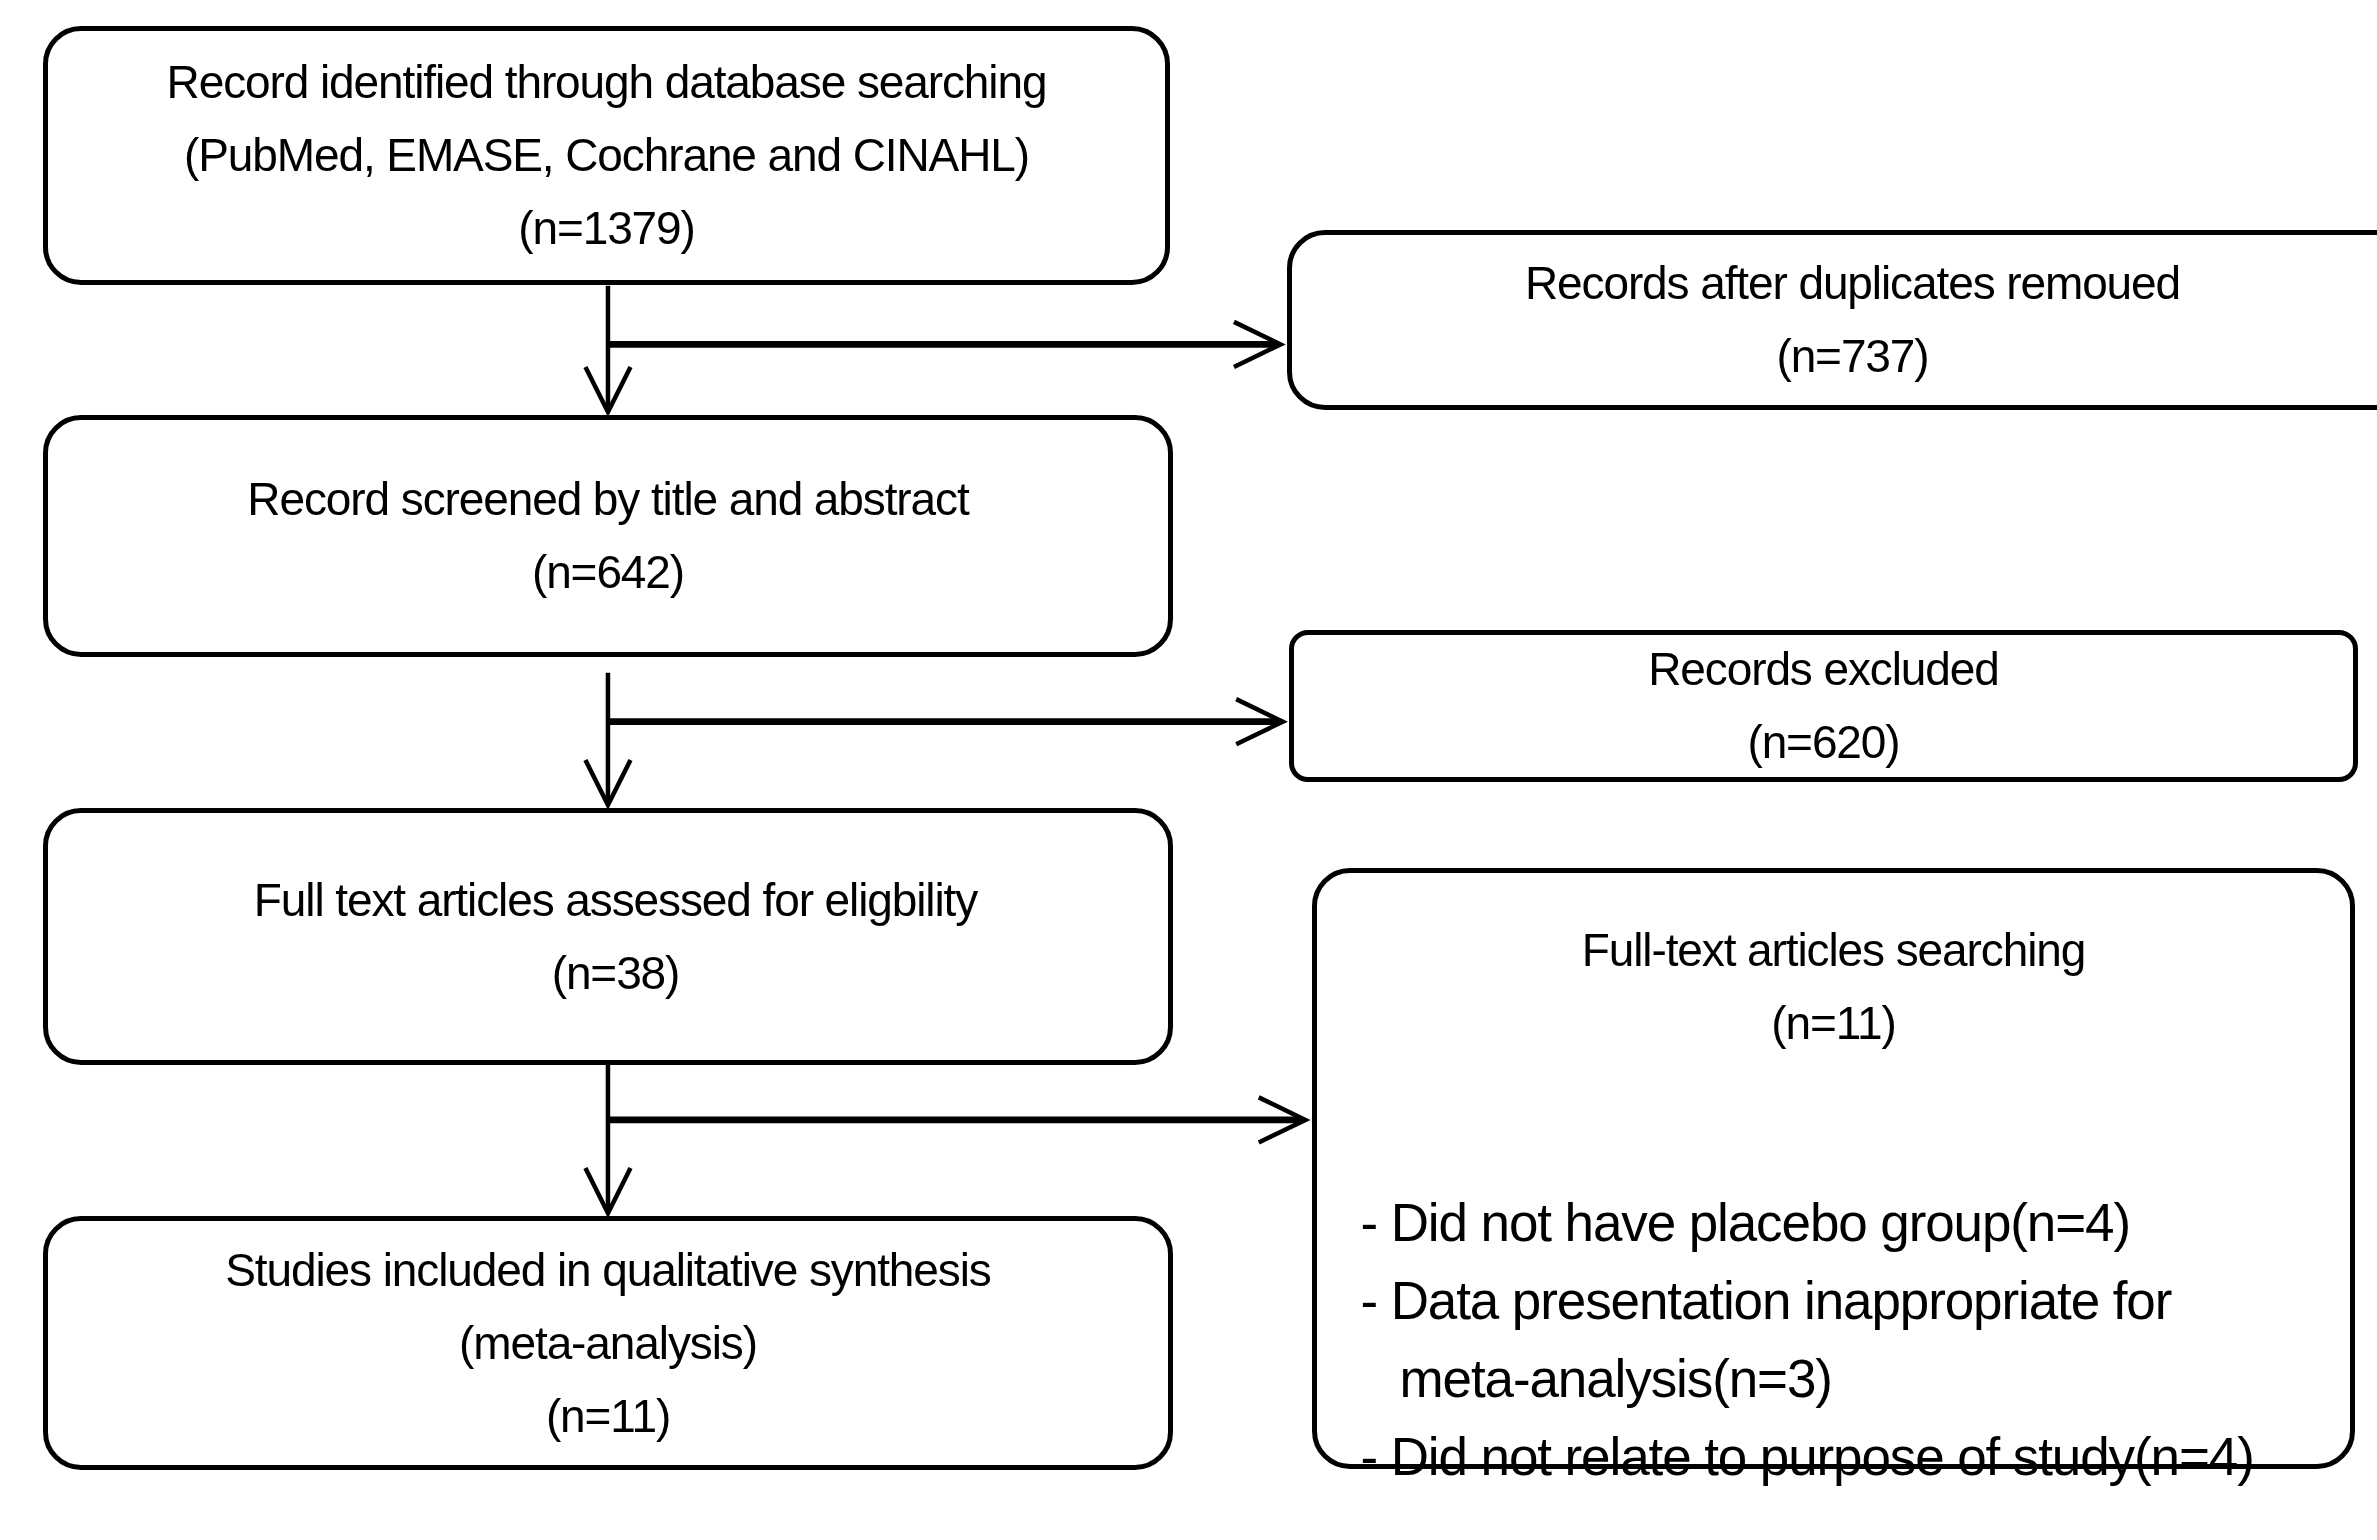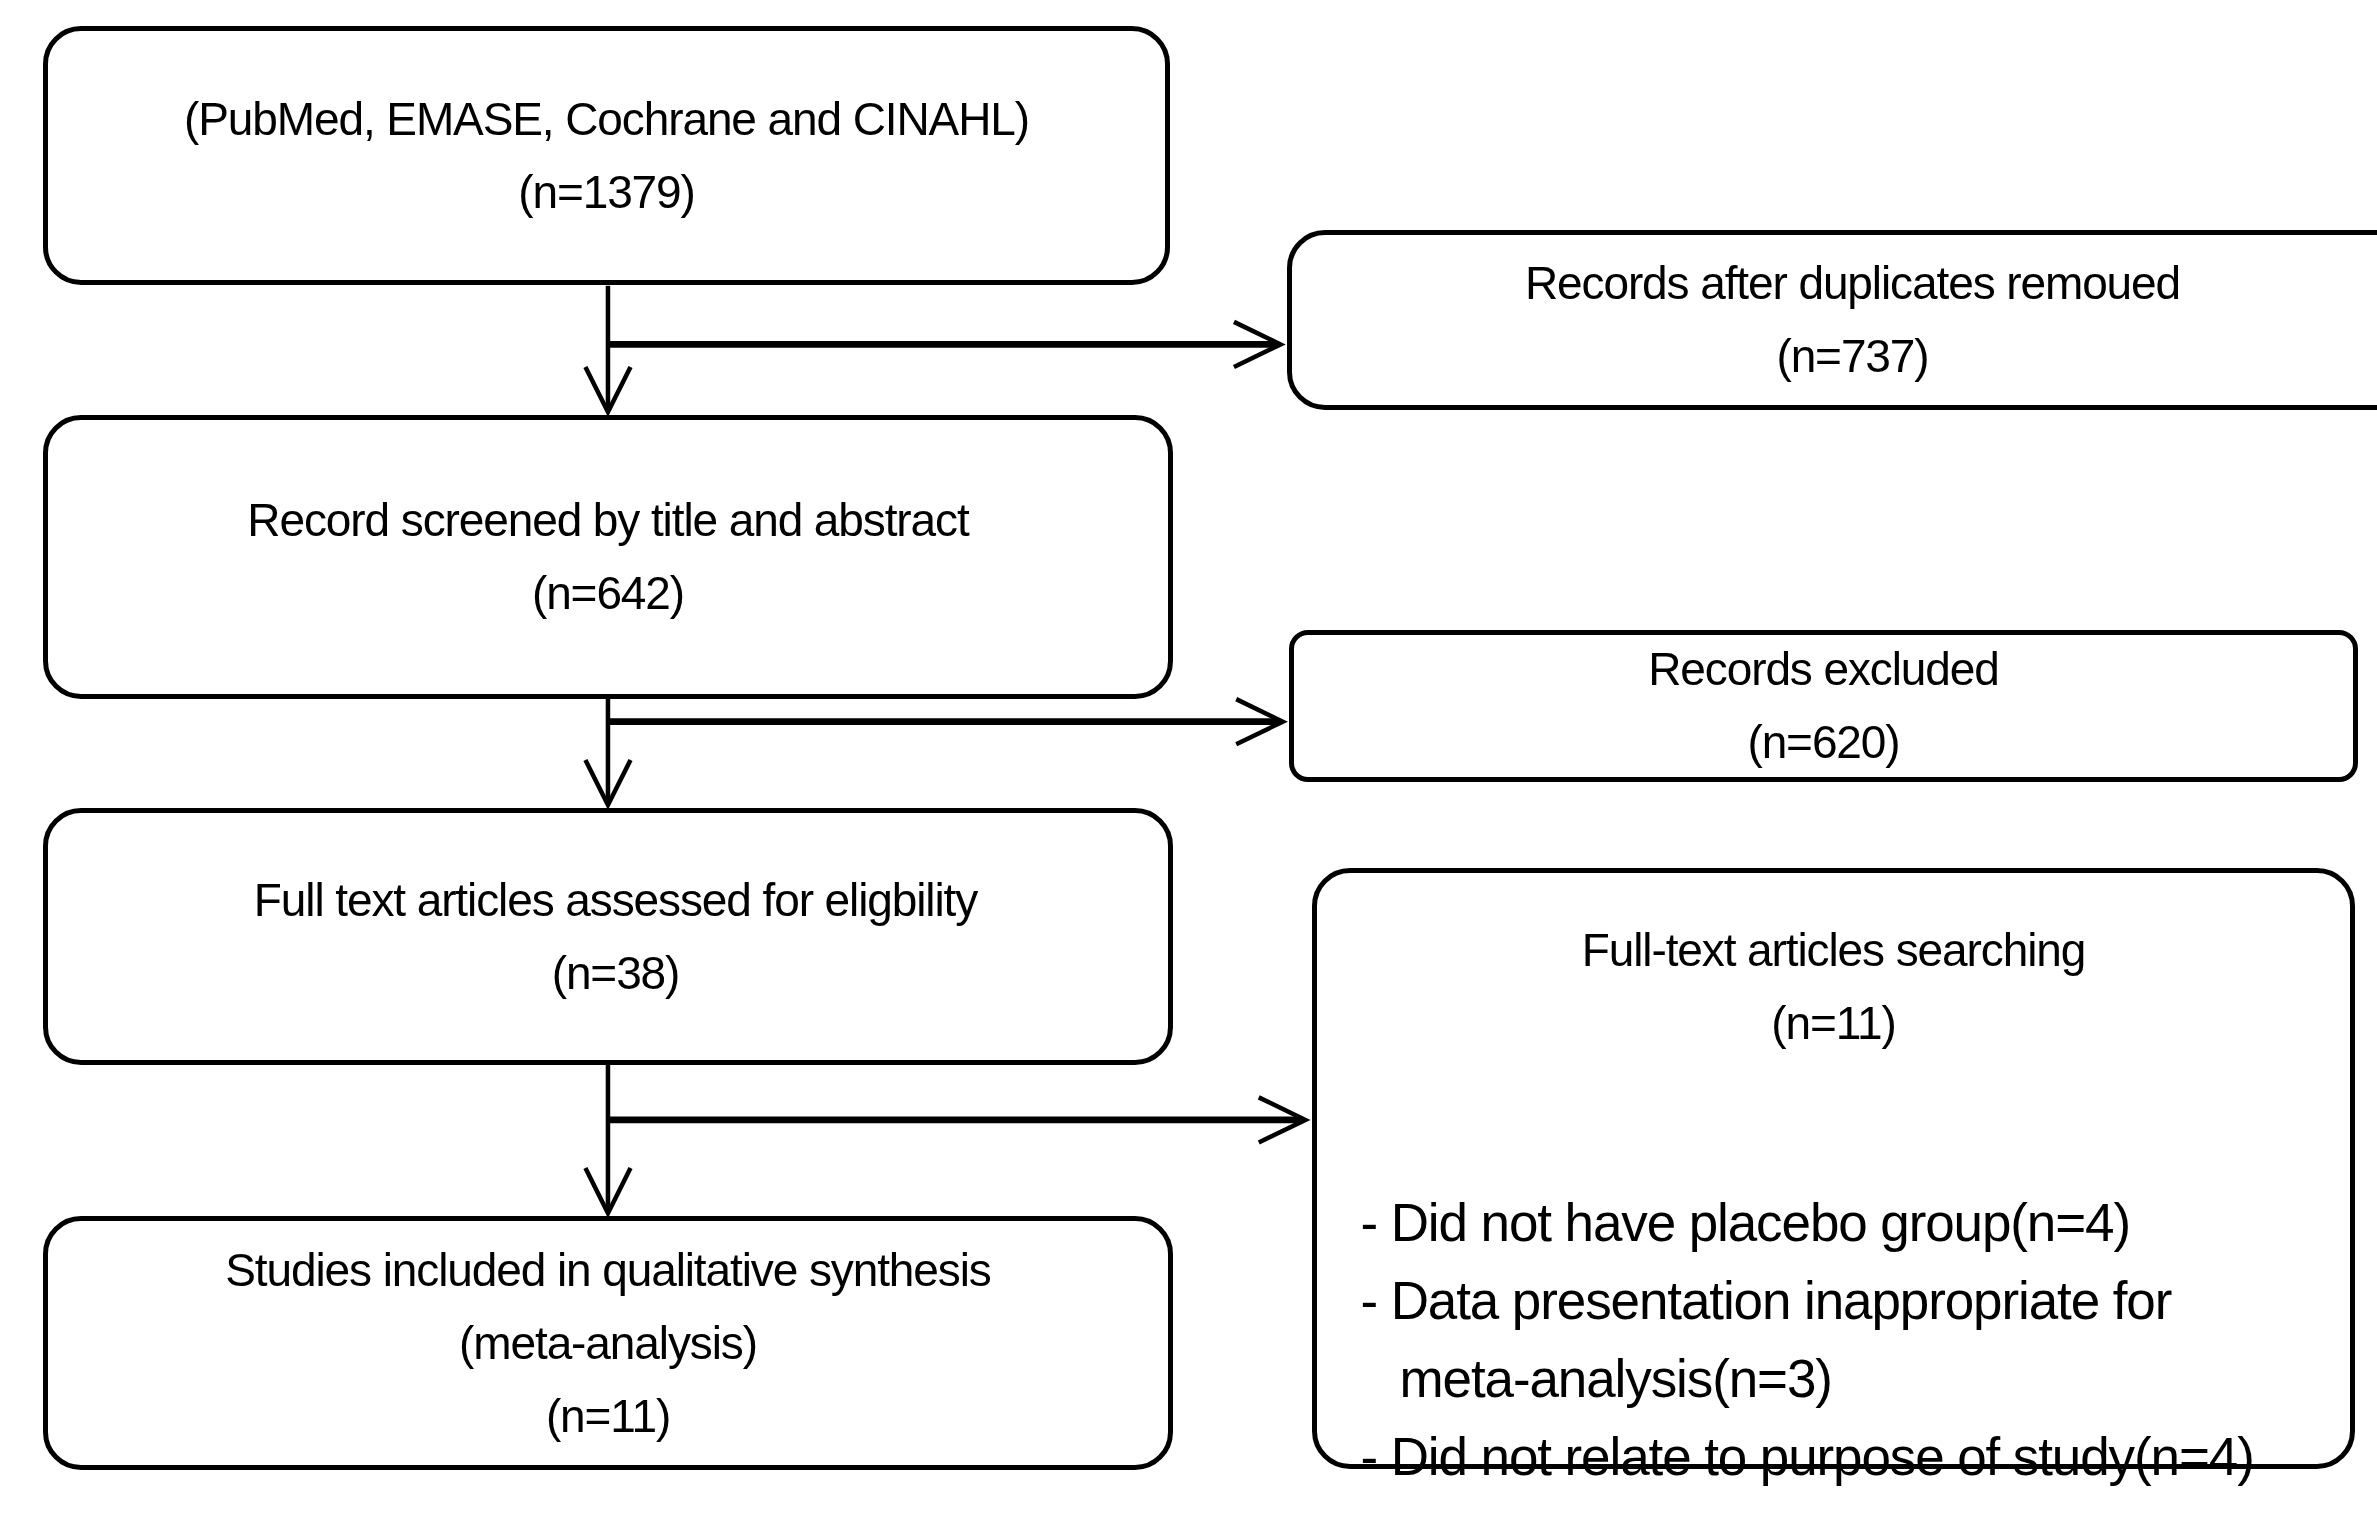--- a/index.html
+++ b/index.html
@@ -28,21 +28,21 @@
     text-align: center;
     font-size: 46px;
     line-height: 73px;
     letter-spacing: -1.1px;
     white-space: nowrap;
   }
   .box .line { display: block; }
 
   
   .box-identification { left: 43px;  top: 26px;   width: 1127px; height: 259px; }
-  .box-screened       { left: 43px;  top: 415px;  width: 1130px; height: 284px; }
+  .box-screened       { left: 43px;  top: 415px;  width: 1130px; height: 242px; }
   .box-fulltext       { left: 43px;  top: 808px; width: 1130px; height: 257px; padding-left: 15px; }
   .box-included       { left: 43px;  top: 1216px; width: 1130px; height: 254px; }
 
   
   .box-duplicates     { left: 1287px; top: 230px; width: 1131px; height: 180px; }
   .box-rec-excluded   { left: 1289px; top: 630px; width: 1069px; height: 152px; border-radius: 19px; }
   .box-ft-excluded    {
     left: 1312px; top: 868px; width: 1043px; height: 601px;
     justify-content: flex-start;
     padding: 41px 30px 30px 30px;
@@ -97,20 +97,21 @@
       <path d="M 779 1554 L 809 1614 L 839 1554" fill="none" stroke="#000" stroke-width="6"></path>
     </g>
 
     <g>
       <line x1="809" y1="1490" x2="1733" y2="1490" stroke="#000" stroke-width="9"></line>
       <path d="M 1675 1460 L 1737 1490 L 1675 1520" fill="none" stroke="#000" stroke-width="6"></path>
     </g>
   </svg>
 
   <div class="box box-identification">
+    <span class="line">Record identified through database searching</span>
     <span class="line">(PubMed, EMASE, Cochrane and CINAHL)</span>
     <span class="line">(n=1379)</span>
   </div>
 
   <div class="box box-duplicates">
     <span class="line">Records after duplicates remoued</span>
     <span class="line">(n=737)</span>
   </div>
 
   <div class="box box-screened">

